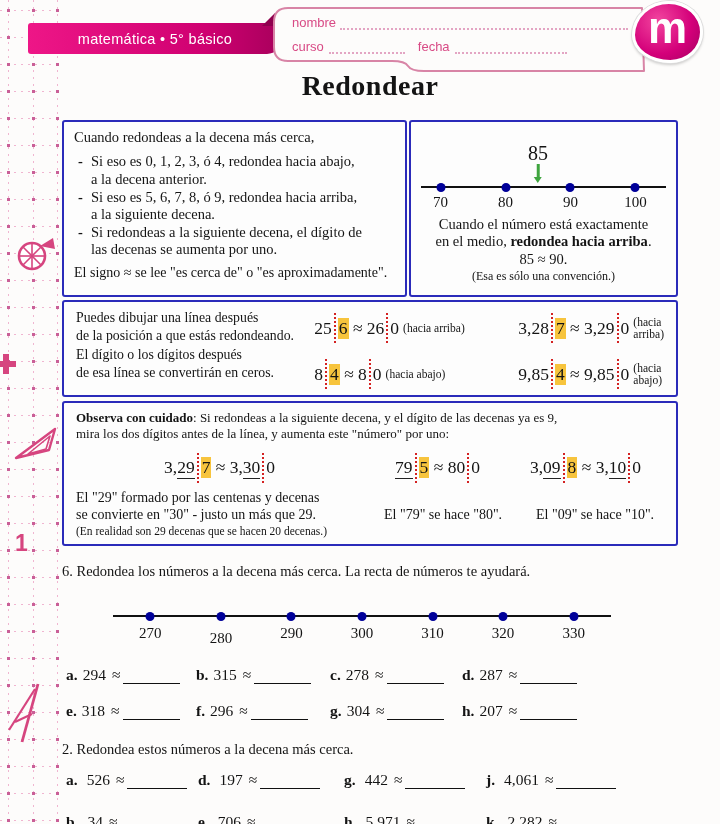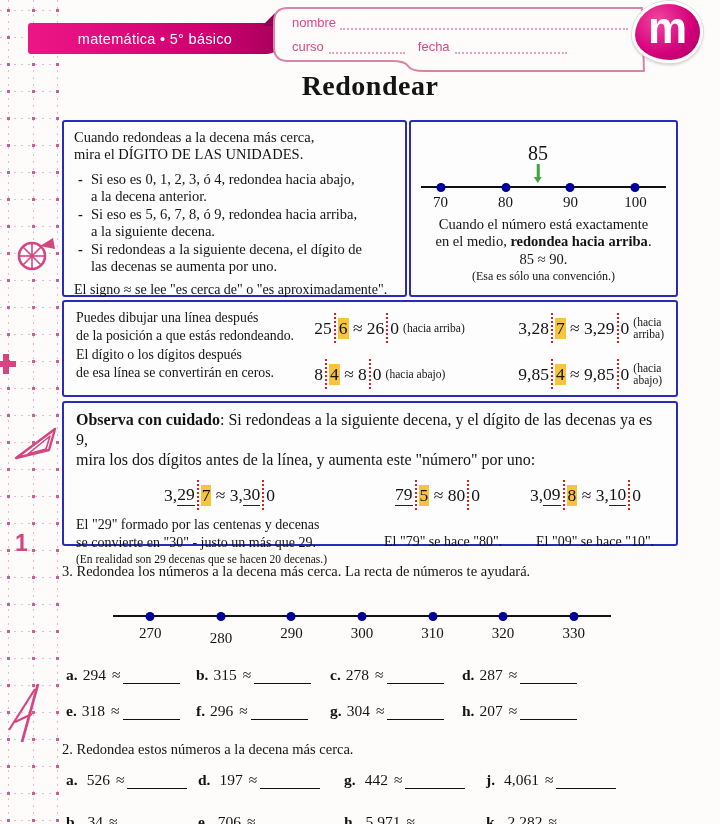--- a/index.html
+++ b/index.html
@@ -271,21 +271,21 @@
     <span class="fld" style="margin-left:13px;text-align:center;">fecha</span>
     <span class="dotline" style="width:112px;margin-left:5px;"></span>
   </div>
   <div id="logo">
     <span>m</span>
   </div>
 
   <h1 id="page-title" style="margin:0;">Redondear</h1>
 
   <div id="box-rules" class="bluebox">
-    <div class="intro"><span>Cuando redondeas a la </span><span class="it">decena</span><span> más cerca,</span><br><span>mira el DÍGITO DE LAS UNIDADES.</span></div>
+    <div class="intro"><span>Cuando redondeas a la </span><span class="it">decena</span><span> más cerca,</span><br></div>
     <div class="bullet">
       <span class="dash">-</span>
       <span><span>Si eso es 0, 1, 2, 3, ó 4, redondea hacia abajo,</span><br><span>a la decena anterior.</span></span>
     </div>
     <div class="bullet">
       <span class="dash">-</span>
       <span><span>Si eso es 5, 6, 7, 8, ó 9, redondea hacia arriba,</span><br><span>a la siguiente decena.</span></span>
     </div>
     <div class="bullet">
       <span class="dash">-</span>
@@ -358,21 +358,21 @@
             <span class="tok">&nbsp;≈&nbsp;9,85</span>
             <span class="sep"></span>
             <span class="tok">0</span>
           </span>
         <span class="ex-note">(hacia abajo)</span>
       </div>
     </div>
   </div>
 
   <div id="box-careful" class="bluebox">
-    <div style="font-size:16px;line-height:1.25;"><span class="bd">Observa con cuidado</span><span>: Si redondeas a la siguiente decena, y el dígito de las decenas ya es 9,</span><br><span>mira los </span><span class="it">dos</span><span> dígitos antes de la línea, y aumenta este "número" por uno:</span></div>
+    <div style="font-size:13px;line-height:1.25;"><span class="bd">Observa con cuidado</span><span>: Si redondeas a la siguiente decena, y el dígito de las decenas ya es 9,</span><br><span>mira los </span><span class="it">dos</span><span> dígitos antes de la línea, y aumenta este "número" por uno:</span></div>
     <div id="cb-exrow">
       <span class="ex" style="margin-left:88px;">
           <span class="tok">3,</span>
           <span class="tok und">29</span>
           <span class="sep"></span>
           <span class="tok hl">7</span>
           <span class="tok">&nbsp;≈&nbsp;3,</span>
           <span class="tok und">30</span>
           <span class="sep"></span>
           <span class="tok">0</span>
@@ -403,21 +403,21 @@
       </div>
       <div style="width:152px;padding-top:17px;">
         <span><span>El "79" se hace "80".</span></span>
       </div>
       <div style="padding-top:17px;">
         <span><span>El "09" se hace "10".</span></span>
       </div>
     </div>
   </div>
 
-  <div id="ex1-title" class="ex-title">3. Redondea los números a la decena más cerca. La recta de números te ayudará.</div>
+  <div id="ex1-title" class="ex-title">6. Redondea los números a la decena más cerca. La recta de números te ayudará.</div>
   <div id="nl2">
       <div class="nl-line" style="top: 17px;"></div>
       <div class="nl-dot" style="left: 7.5%; top: 13.5px;"></div>
       <div class="nl-label" style="left: 7.5%; top: 27px;">270</div>
       <div class="nl-dot" style="left: 21.6667%; top: 13.5px;"></div>
       <div class="nl-label" style="left: 21.6667%; top: 32px;">280</div>
       <div class="nl-dot" style="left: 35.8333%; top: 13.5px;"></div>
       <div class="nl-label" style="left: 35.8333%; top: 27px;">290</div>
       <div class="nl-dot" style="left: 50%; top: 13.5px;"></div>
       <div class="nl-label" style="left: 50%; top: 27px;">300</div>

